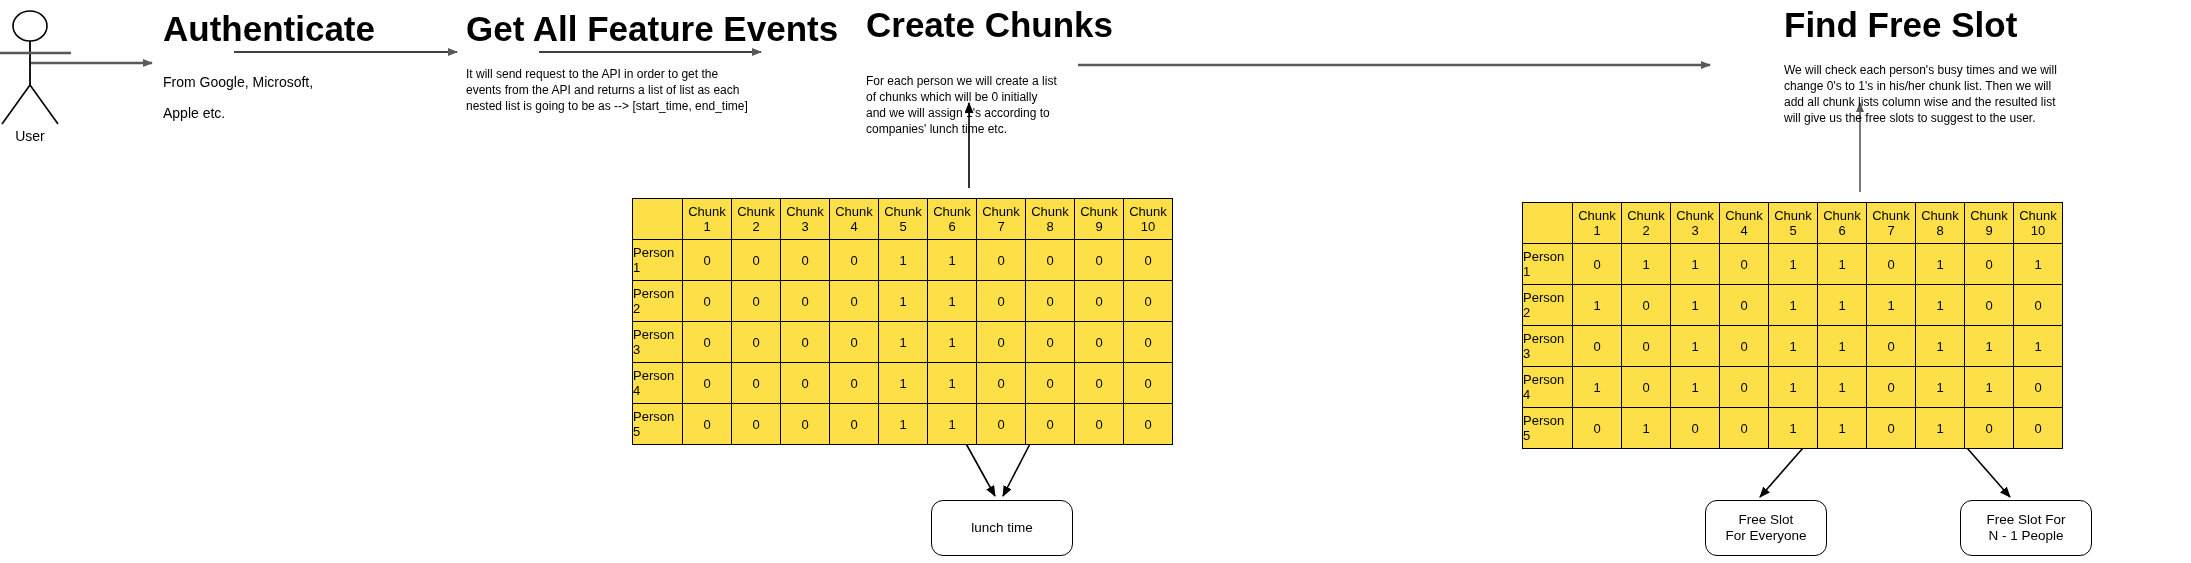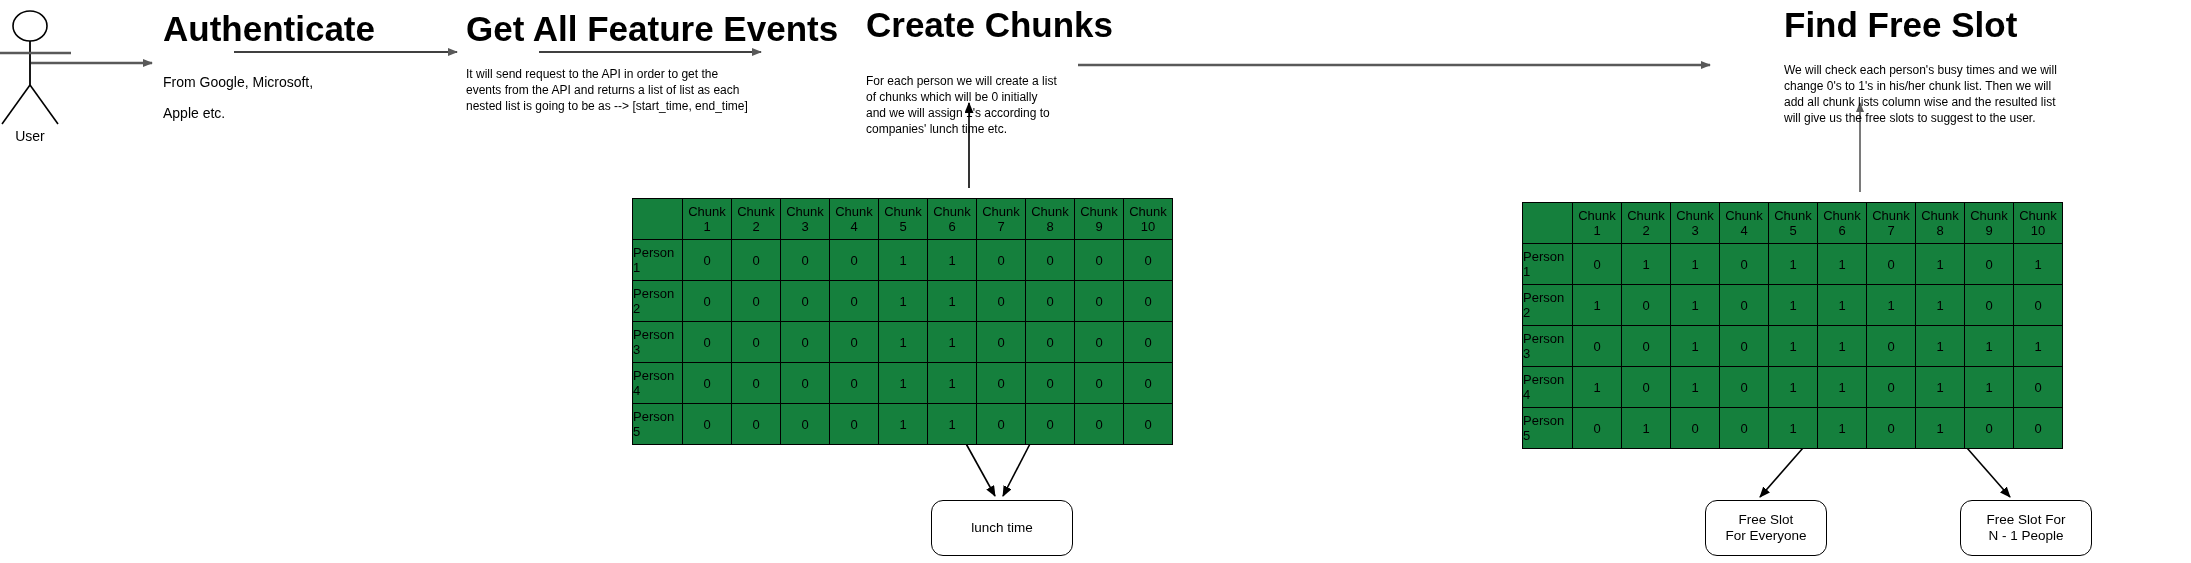--- a/index.html
+++ b/index.html
@@ -37,21 +37,21 @@
   }
   .user-label{
     font-size:14px;
     text-align:center;
     width:80px;
   }
 
   table.grid{
     border-collapse:collapse;
     table-layout:fixed;
-    background:#15803d;
+    background:#fde047;
   }
   table.grid td{
     border:1px solid #000000;
     font-size:13px;
     text-align:center;
     vertical-align:middle;
     height:40px;
     padding:0;
   }
   table.grid td.rowhead{

